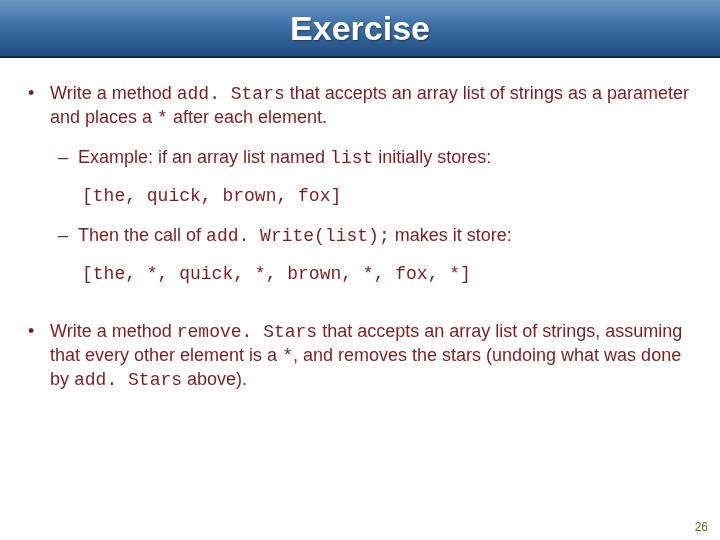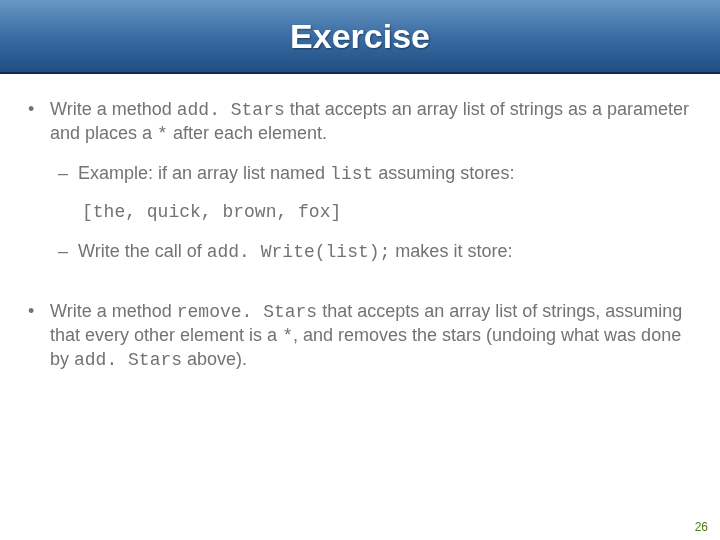--- a/index.html
+++ b/index.html
@@ -6,37 +6,37 @@
   body {
     width: 720px;
     height: 540px;
     background: #fff;
     font-family: Verdana, Geneva, sans-serif;
     overflow: hidden;
     position: relative;
   }
   .header {
     width: 100%;
-    height: 74px;
+    height: 58px;
     background: linear-gradient(to bottom, #6a97c4 0%, #3a6da3 50%, #1f4e83 100%);
     border-bottom: 2px solid #0d2c4f;
     display: flex;
     align-items: center;
     justify-content: center;
   }
   .title {
     color: #fff;
     font-size: 34px;
     font-weight: bold;
     text-shadow: 1px 1px 2px rgba(0,0,0,0.4);
     font-family: Verdana, Geneva, sans-serif;
   }
   .content {
     padding: 18px 22px 0 22px;
-    color: #737373;
+    color: #7f1d1d;
   }
   .bullet-main {
     font-size: 18px;
     line-height: 1.28;
     margin-bottom: 16px;
     padding-left: 28px;
     position: relative;
   }
   .bullet-main::before {
     content: "•";
@@ -85,27 +85,28 @@
   <div class="title">Exercise</div>
 </div>
 
 <div class="content">
 
   <div class="bullet-main sp-top">
     <span>Write a method </span><span class="code">add. Stars</span><span> that accepts an array list of strings as a parameter and places a </span><span class="code">*</span><span> after each element.</span>
   </div>
 
   <div class="bullet-sub">
-    <span>Example: if an array list named </span><span class="code">list</span><span> assuming stores:</span>
+    <span>Example: if an array list named </span><span class="code">list</span><span> initially stores:</span>
   </div>
   <div class="example-line">[the, quick, brown, fox]</div>
 
   <div class="bullet-sub">
-    <span>Write the call of </span><span class="code">add. Write(list);</span><span>  makes it store:</span>
+    <span>Then the call of </span><span class="code">add. Write(list);</span><span>  makes it store:</span>
   </div>
+  <div class="example-line">[the, *, quick, *, brown, *, fox, *]</div>
 
   <div class="bullet-main sp-large">
     <span>Write a method </span><span class="code">remove. Stars</span><span> that accepts an array list of strings, assuming that every other element is a </span><span class="code">*</span><span>, and removes the stars (undoing what was done by </span><span class="code">add. Stars</span><span> above).</span>
   </div>
 
 </div>
 
 <div class="page-num">26</div>
 
 </body></html>

